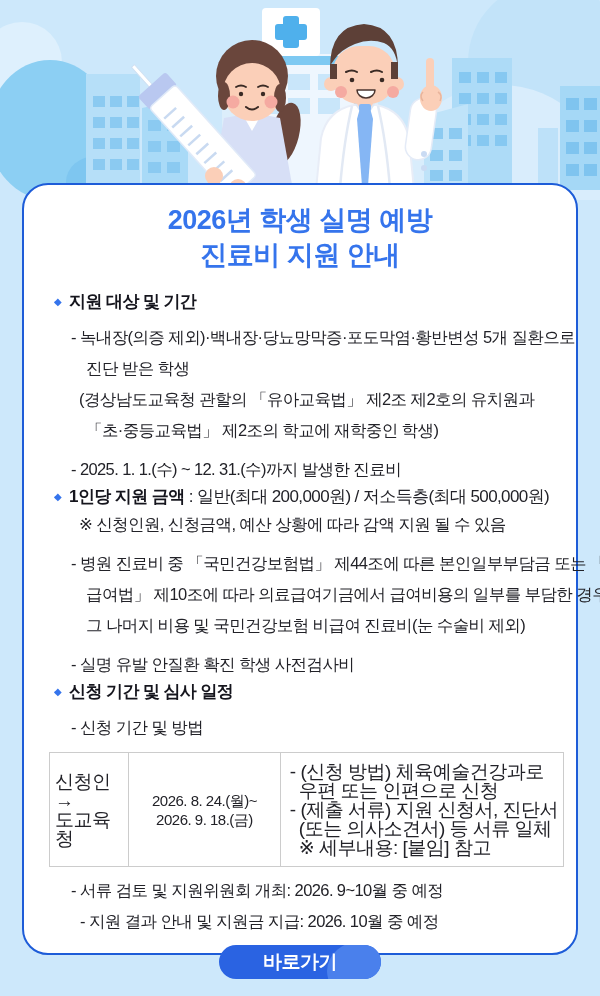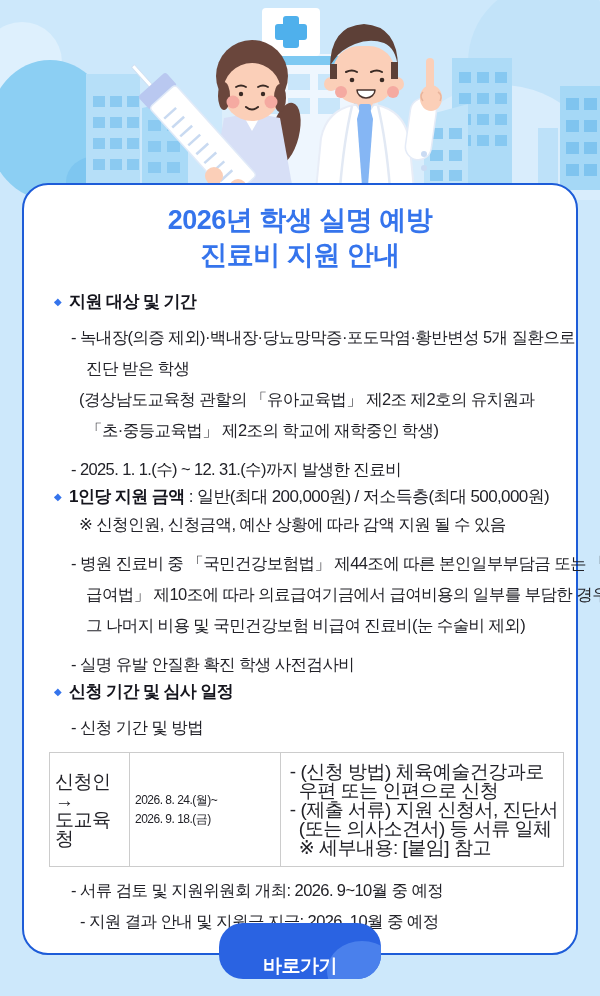--- a/index.html
+++ b/index.html
@@ -31,29 +31,29 @@
   .ind-b{padding-left:46px;}   
   .ind-c{padding-left:39px;}   
   .ind-e{padding-left:40px;}   
   .sched-table{border-collapse:collapse; table-layout:fixed; margin:9px 0 6px 9px;}
   .sched-table td{
     border:1px solid var(--table-border,#cccccc); background:#fff;
     font-size:19px; line-height:19px; letter-spacing:-0.5px;
     padding:9px 5px; vertical-align:middle; color:var(--text,#222228);
   }
   td.c1{width:96px; text-align:left;margin-top:8px;}
-  td.c2{width:200px; text-align:left; font-size:12px;}
+  td.c2{width:200px; text-align:center; font-size:15px;}
   td.c3{width:226px; padding-left:9px;}
   .c3 span{display:block; white-space:nowrap;}
   .c3 .wrap{padding-left:9px;}
   .cta{
     position:absolute; left:50%; transform:translateX(-50%); bottom:-26px;
-    width:162px; height:56px; border-radius:24px; overflow:hidden;
+    width:162px; height:34px; border-radius:24px; overflow:hidden;
     background:var(--button-bg,#2a63e2); color:#fff;
-    display:flex; align-items:flex-end; justify-content:center;
+    display:flex; align-items:center; justify-content:center;
     font-weight:bold; font-size:19px; cursor:pointer; letter-spacing:-0.5px;
   }
   .cta::after{
     content:""; position:absolute; right:-16px; bottom:-22px;
     width:70px; height:60px; border-radius:50%; background:#4a80ec;
   }
   .cta-label{position:relative; z-index:1;}
 </style>
 </head>
 <body>

